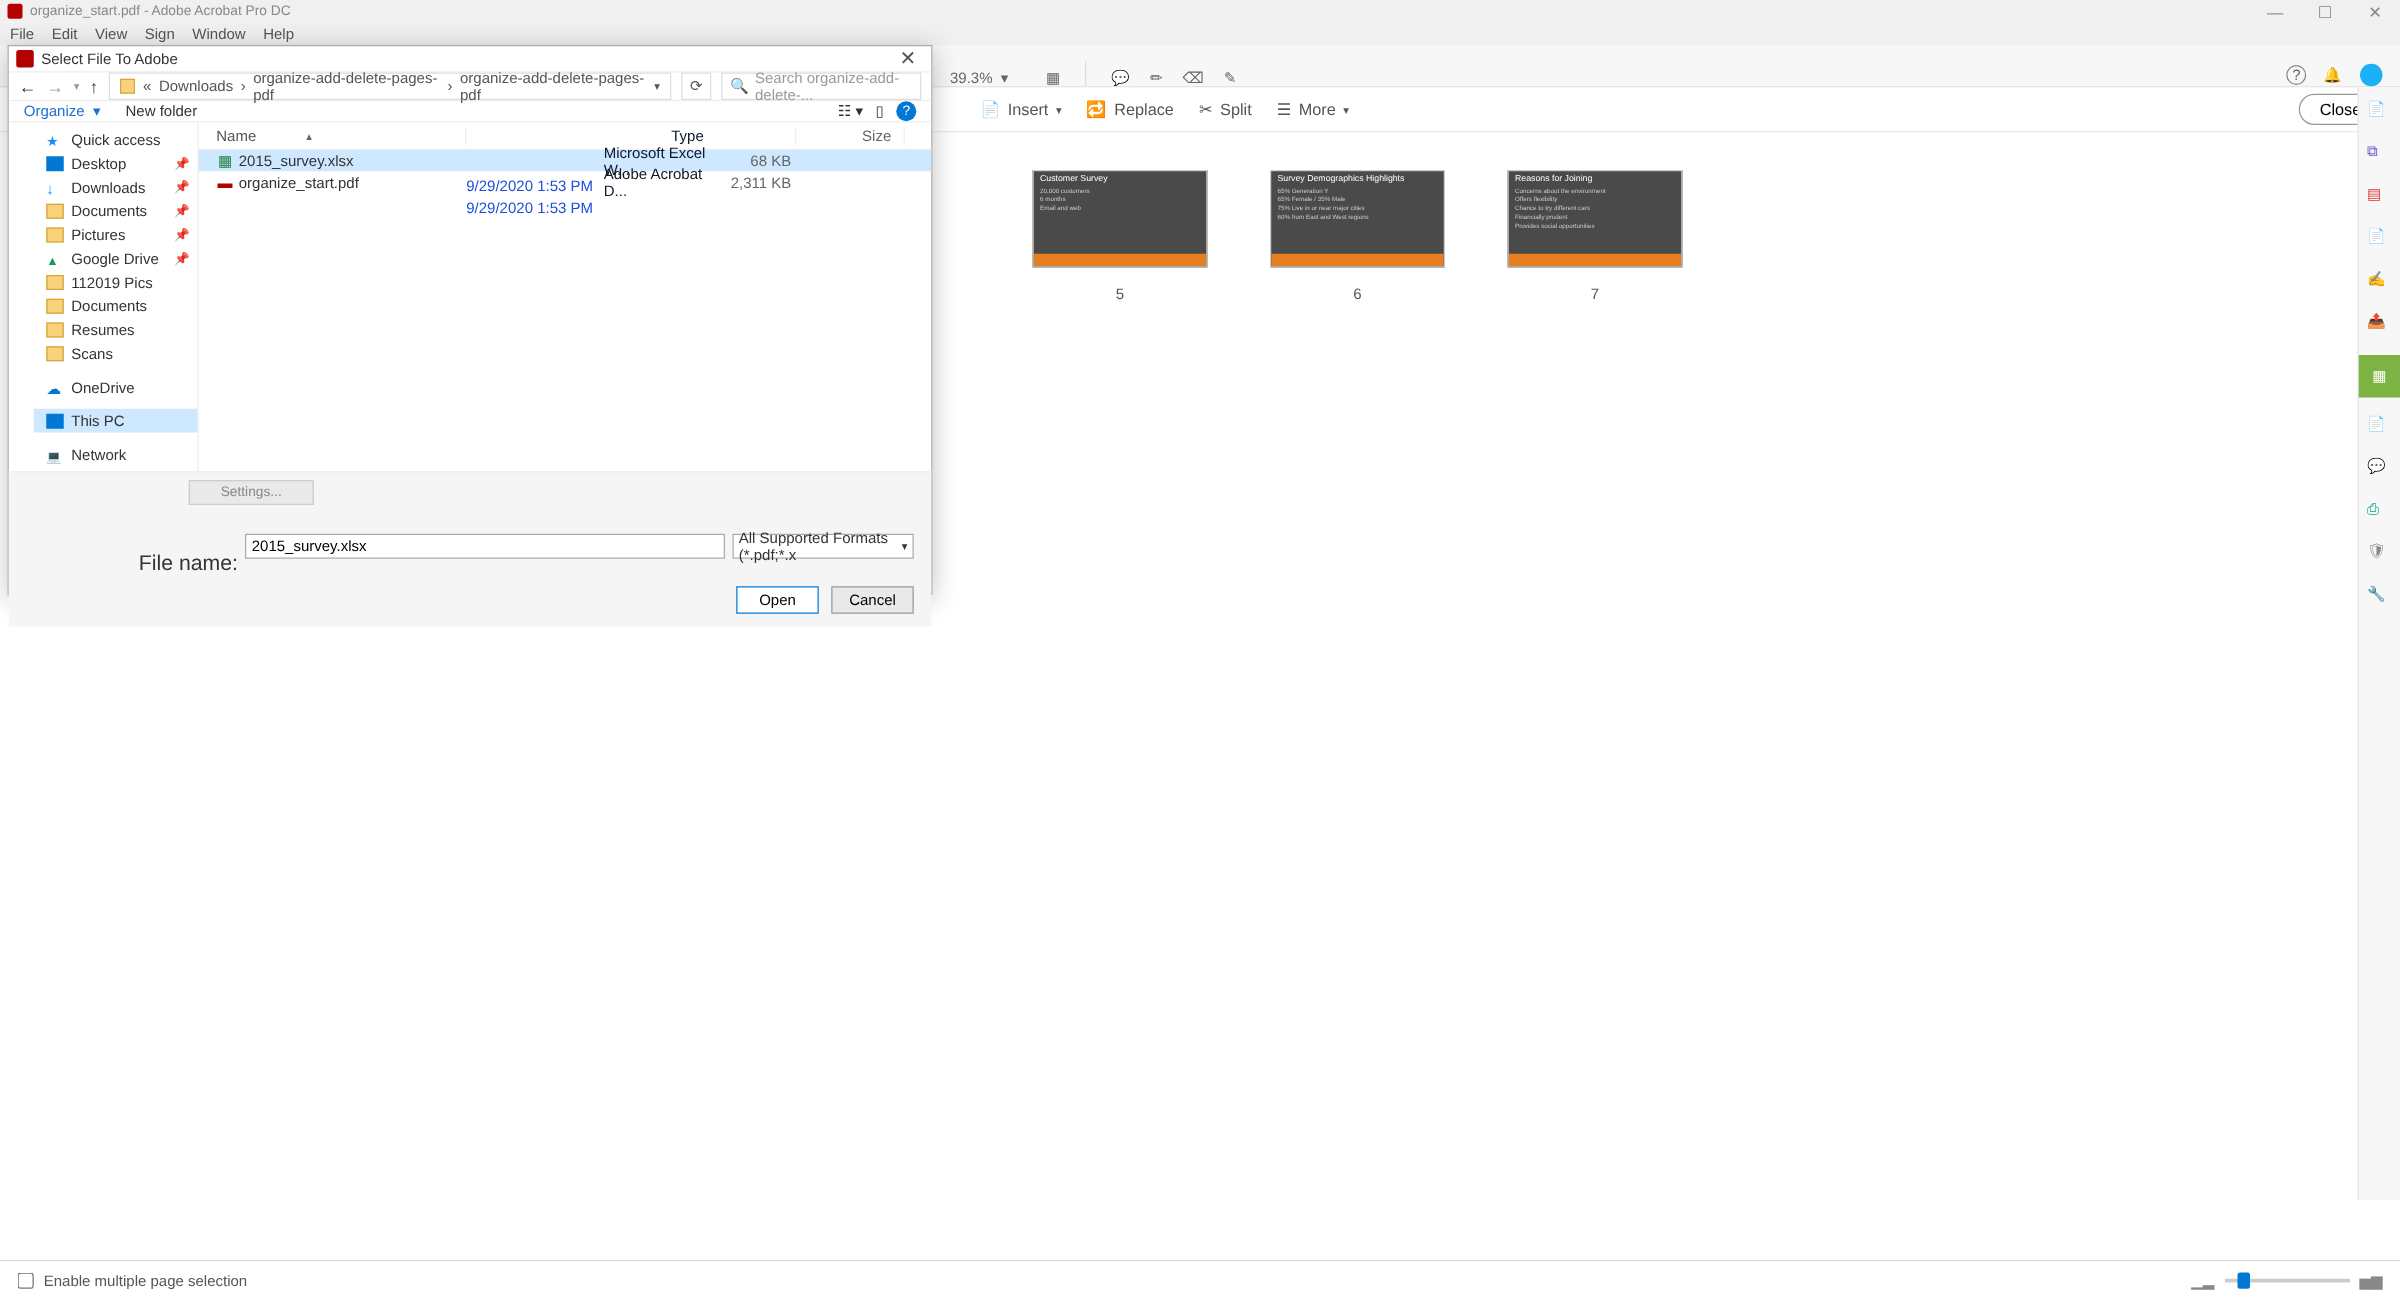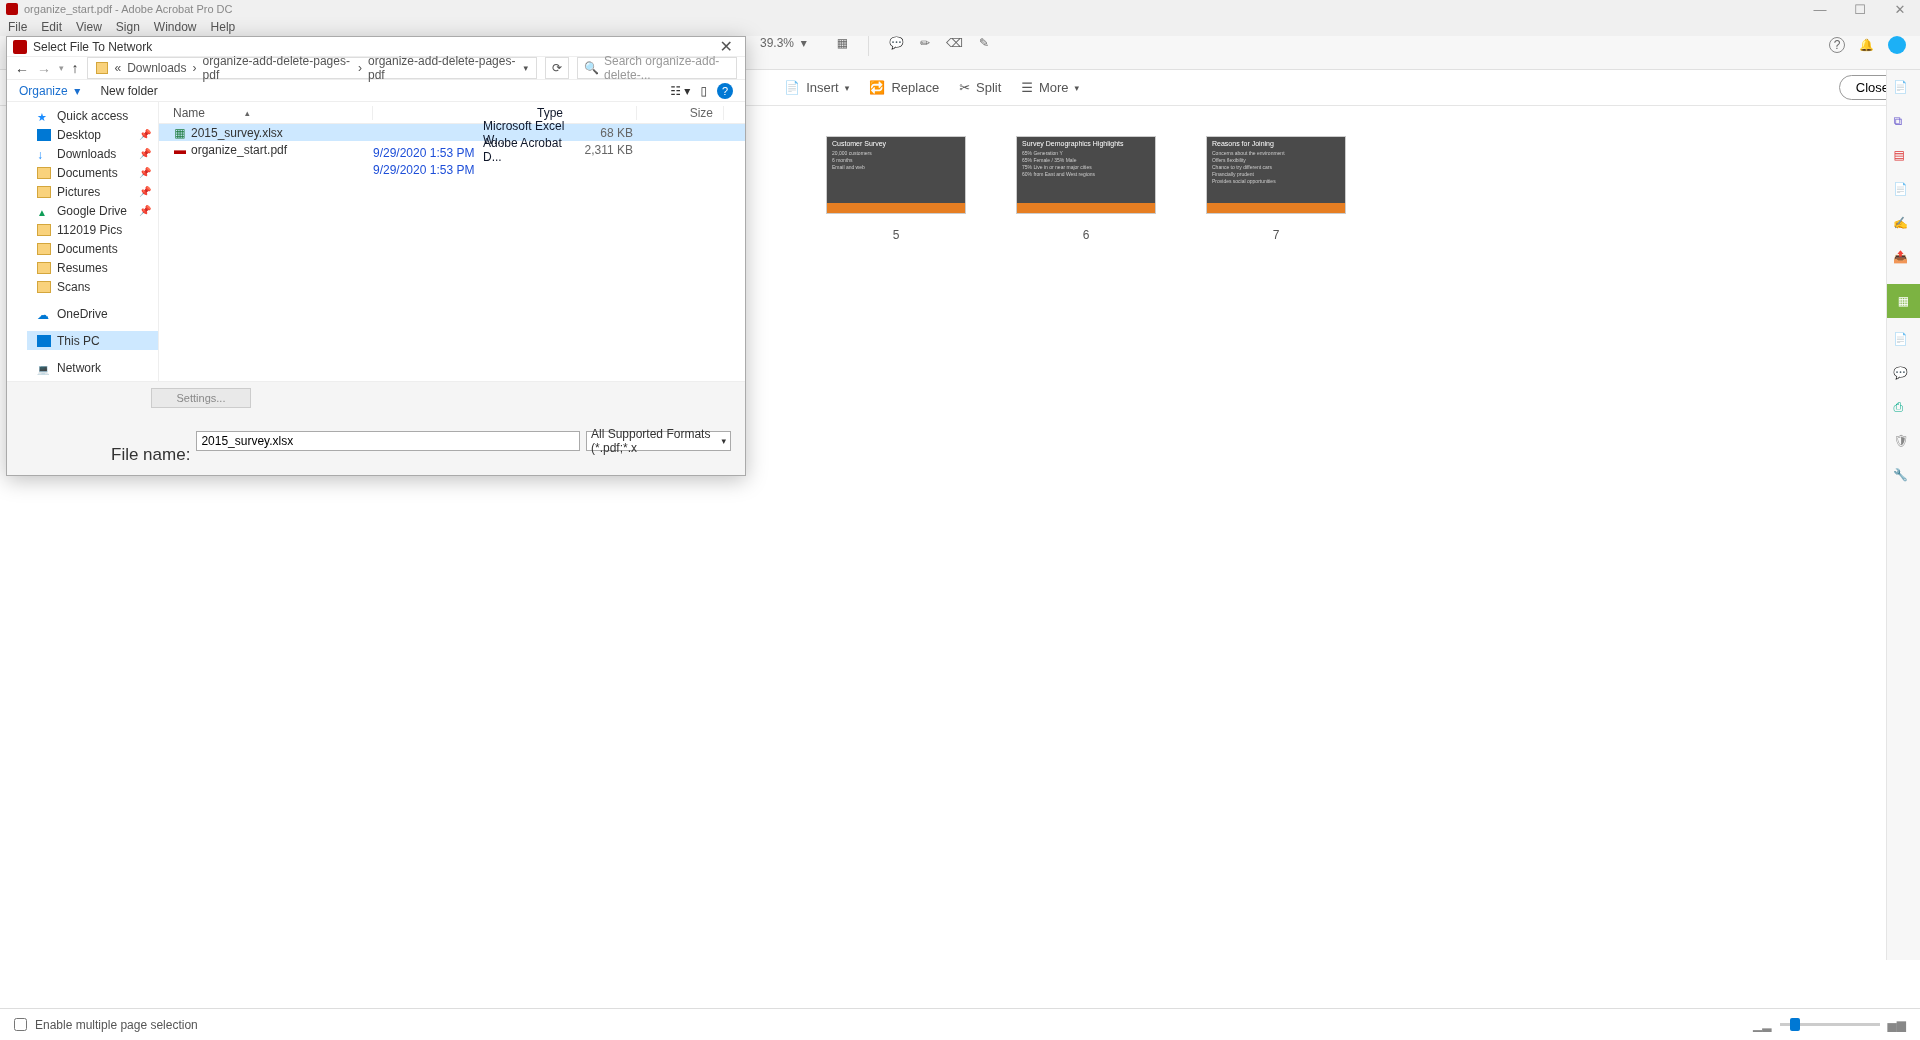--- a/index.html
+++ b/index.html
@@ -9,21 +9,21 @@
 .titlebar { height: 18px; background: #f0f0f0; display: flex; align-items: center; padding-left: 6px; }
 .titlebar .appicon { width: 12px; height: 12px; background: #b30000; border-radius: 2px; margin-right: 6px; }
 .titlebar .title { font-size: 11px; color: #888; }
 .titlebar .winbtns { margin-left: auto; display: flex; }
 .titlebar .winbtns span { width: 40px; text-align: center; color: #888; font-size: 13px; }
 
 
 .menubar { height: 18px; background: #f0f0f0; display: flex; align-items: center; padding-left: 8px; gap: 14px; font-size: 12px; color: #555; }
 
 
-.toptool { height: 34px; background: #f7f7f7; border-bottom: 1px solid #e0e0e0; display: flex; align-items: flex-start; }
+.toptool { height: 34px; background: #f7f7f7; border-bottom: 1px solid #e0e0e0; display: flex; align-items: flex-end; }
 .toptool .right { margin-left: auto; display: flex; gap: 14px; padding-right: 14px; align-items: center; }
 .toptool .zoom { font-size: 12px; color: #666; margin-left: 760px; }
 .avatar { width: 18px; height: 18px; background: #1cb0f6; border-radius: 50%; }
 
 
 .subtool { height: 36px; background: #fff; border-bottom: 1px solid #e5e5e5; display: flex; align-items: center; padding: 0 14px; gap: 20px; font-size: 13px; color: #555; }
 .subtool .item { display: flex; align-items: center; gap: 6px; }
 .subtool .closebtn { margin-left: auto; border: 1px solid #999; border-radius: 18px; padding: 4px 16px; font-size: 13px; background: #fff; }
 
 
@@ -254,21 +254,21 @@
     <div class="zslider">
         <div class="knob"></div>
       </div>
     <span style="color:#888">▅▆</span>
   </div>
 </div>
 
 <div class="dialog">
   <div class="dlg-title">
     <span class="aic"></span>
-    <span>Select File To Network</span>
+    <span>Select File To Adobe</span>
     <span class="x">✕</span>
   </div>
   <div class="dlg-nav">
     <span class="arrow on">←</span>
     <span class="arrow">→</span>
     <span class="arrow" style="font-size:9px">▾</span>
     <span class="arrow on">↑</span>
     <div class="crumb">
       <span class="fic"></span>
       <span>«</span>
@@ -390,14 +390,18 @@
   <div class="dlg-bottom">
     <div class="settingsbtn">Settings...</div>
     <div class="fnrow">
       <label style="margin-left:90px">File name:</label>
       <input value="2015_survey.xlsx" style="">
       <div class="filter">
           <span>All Supported Formats (*.pdf;*.x</span>
           <span style="font-size:9px">▾</span>
         </div>
     </div>
+    <div class="btnrow">
+      <button class="open">Open</button>
+      <button>Cancel</button>
+    </div>
   </div>
 </div>
 
 </body></html>

